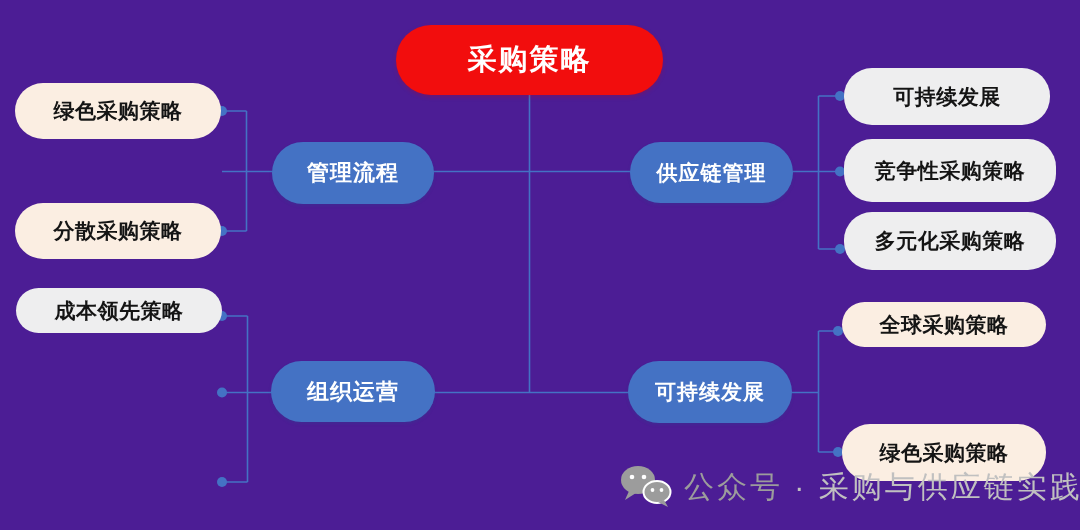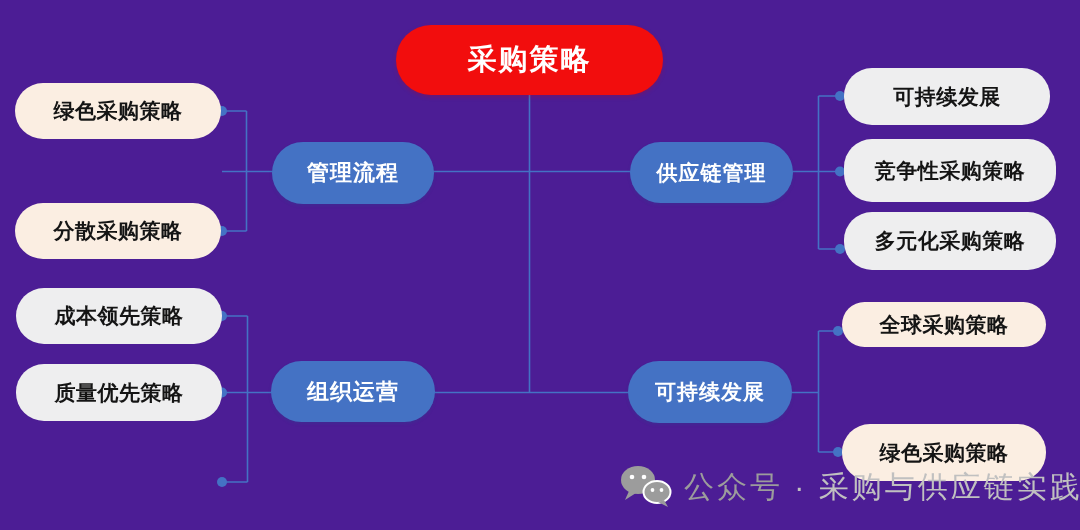--- a/index.html
+++ b/index.html
@@ -54,21 +54,21 @@
   .node-child{
     font-size:21px;color:var(--child-text);border-radius:28px;z-index:2;letter-spacing:0.5px;
   }
   .tone-cream{background:var(--child-cream-fill);}
   .tone-gray{background:var(--child-gray-fill);}
   .c-centralized{left:15px;top:83px;width:206px;height:56px;}
   .c-decentralized{left:15px;top:203px;width:206px;height:56px;}
   .c-strategic{left:844px;top:68px;width:206px;height:57px;}
   .c-competitive{left:844px;top:139px;width:212px;height:63px;}
   .c-diversified{left:844px;top:212px;width:212px;height:58px;}
-  .c-cost{left:16px;top:288px;width:206px;height:56px;}
+  .c-cost{left:16px;top:288px;width:206px;height:45px;}
   .c-quality{left:16px;top:364px;width:206px;height:57px;}
   .c-jit{left:16px;top:454px;width:206px;height:56px;}
   .c-global{left:842px;top:302px;width:204px;height:45px;}
   .c-green{left:842px;top:424px;width:204px;height:57px;}
   
   .watermark{
     position:absolute;left:620px;top:461px;height:52px;display:flex;align-items:center;
     z-index:4;font-weight:400;
   }
   .wechat-icon{width:52px;height:46px;margin-right:12px;flex:0 0 auto;}
@@ -135,23 +135,20 @@
   <div class="pill node-child tone-gray c-competitive">
     <span>竞争性采购策略</span>
   </div>
   <div class="pill node-child tone-gray c-diversified">
     <span>多元化采购策略</span>
   </div>
 
   <div class="pill node-child tone-gray c-cost">
     <span>成本领先策略</span>
   </div>
-  <div class="pill node-child tone-gray c-quality">
-    <span>质量优先策略</span>
-  </div>
 
   <div class="pill node-child tone-cream c-global">
     <span>全球采购策略</span>
   </div>
   <div class="pill node-child tone-cream c-green">
     <span>绿色采购策略</span>
   </div>
 
   <div class="watermark">
     <svg class="wechat-icon" viewBox="0 0 52 46">

